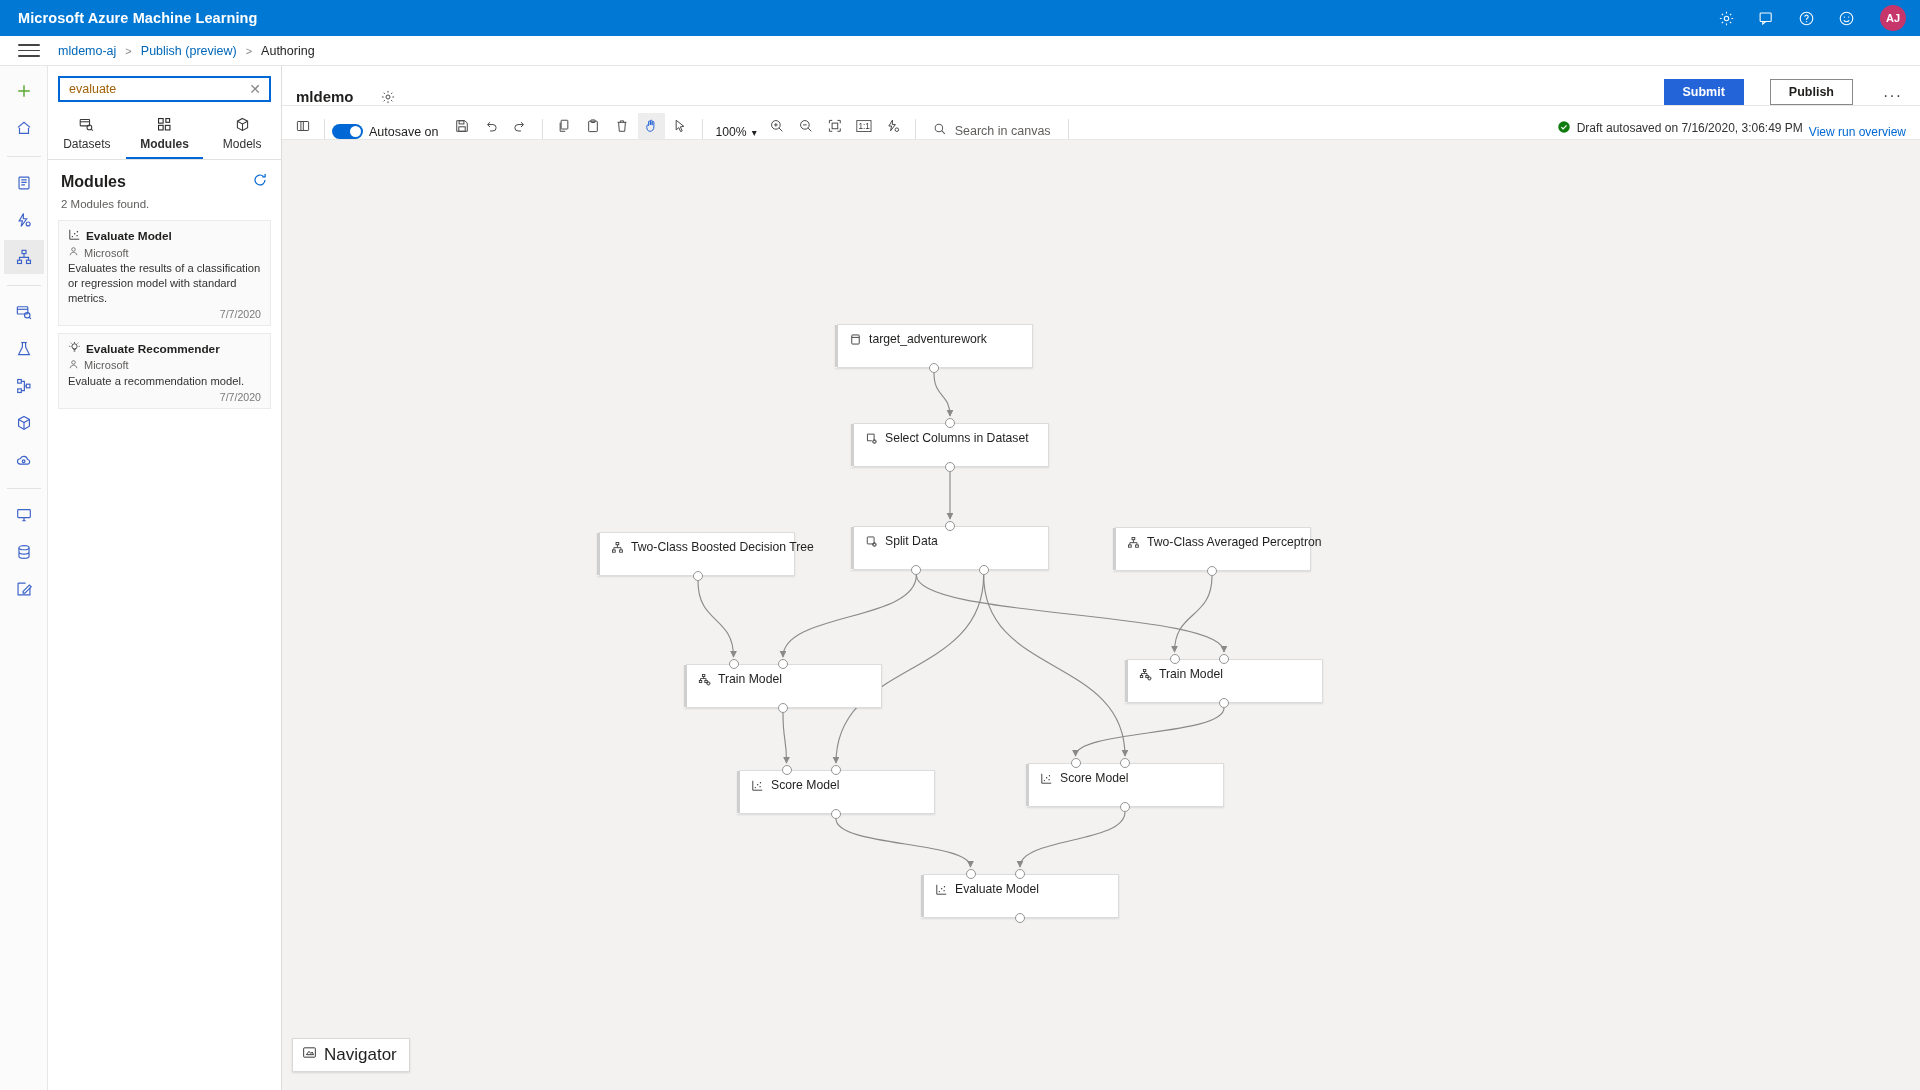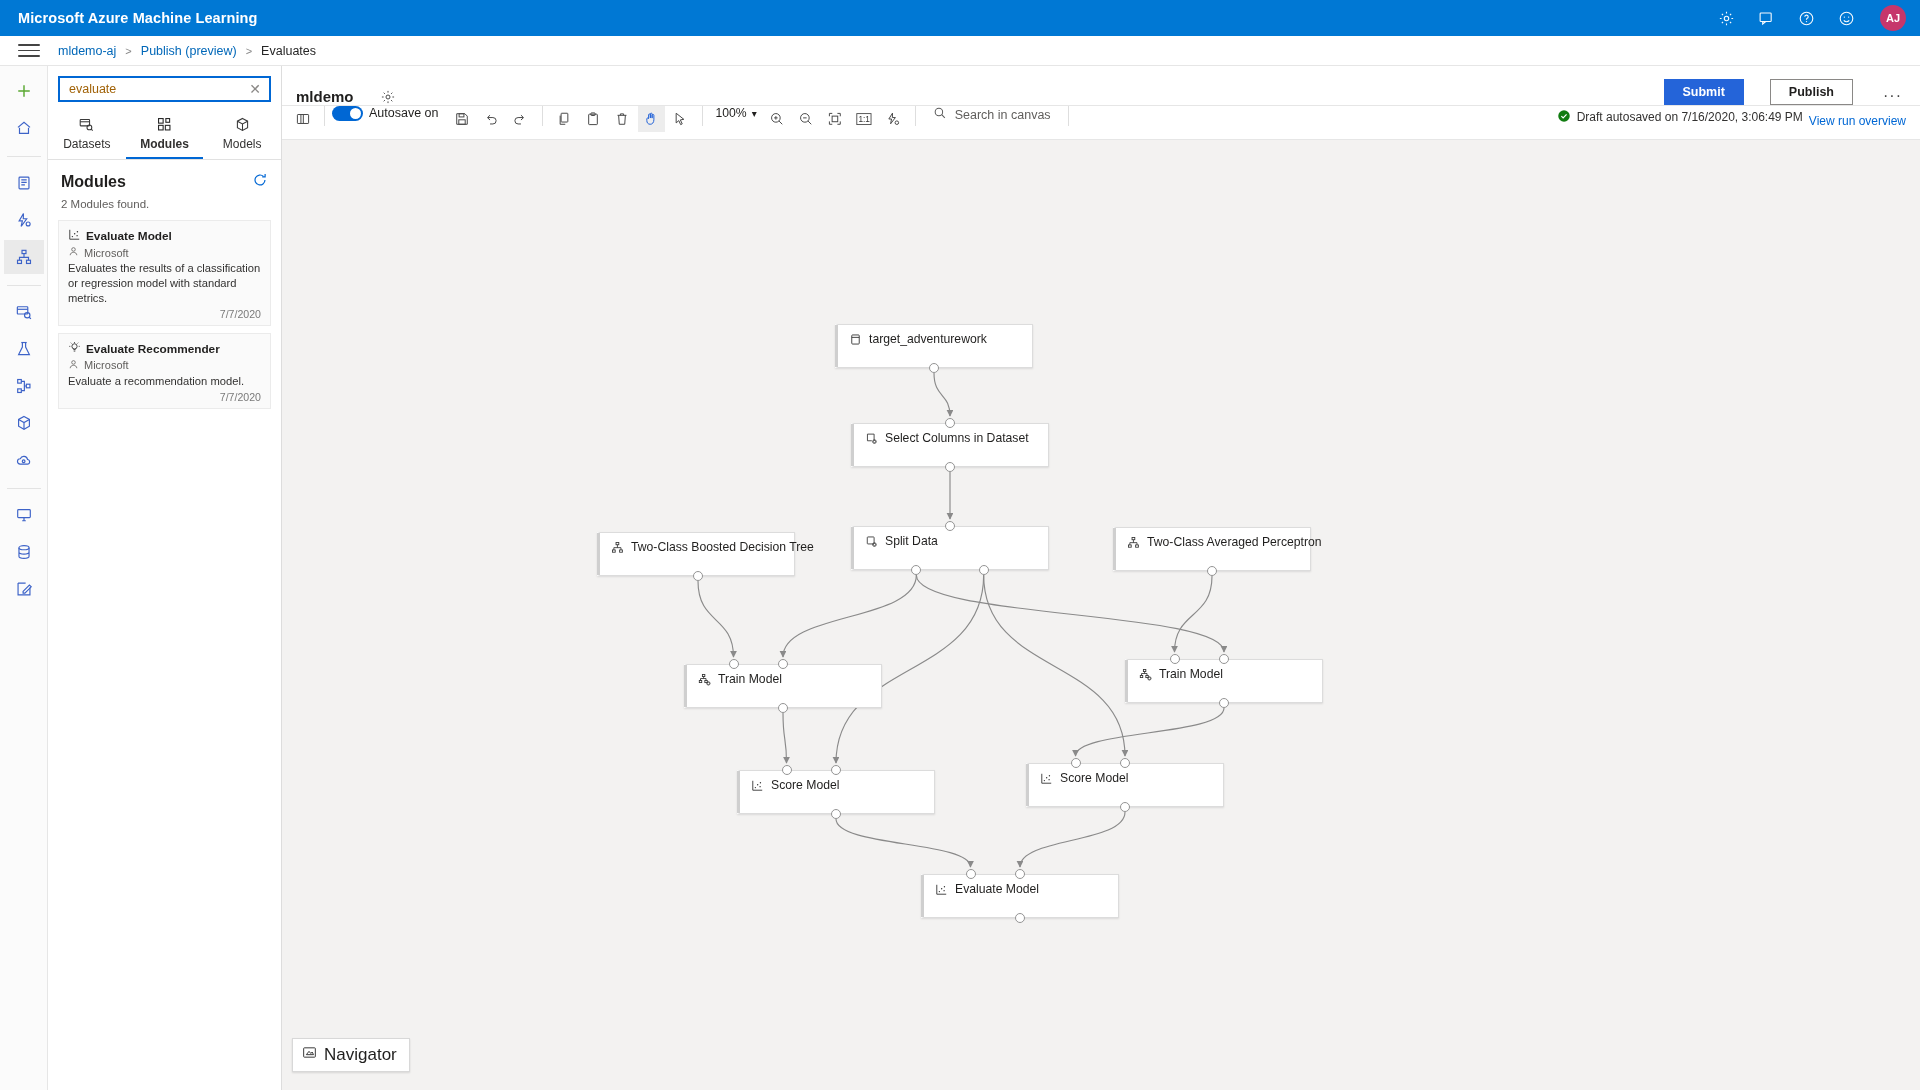--- a/index.html
+++ b/index.html
@@ -114,21 +114,21 @@
   .btn {
     height: 26px; padding: 0 18px; font-size: 12.5px; cursor: pointer;
     font-family: "Liberation Sans", sans-serif; display:flex; align-items:center;
   }
   .btn-primary { background: #2464d9; color: #fff; border: 1px solid #2464d9; font-weight:600; }
   .btn-secondary { background: #fff; color: #201f1e; border: 1px solid #8a8886; font-weight:600; }
   .kebab { color: #444; font-size: 16px; cursor: pointer; letter-spacing: 1px; padding: 0 4px; }
 
   .toolbar {
     height: 34px; border-bottom: 1px solid #e6e6e6;
-    display: flex; align-items: flex-start; padding-left: 6px; gap: 0px; background: #fff;
+    display: flex; align-items: flex-end; padding-left: 6px; gap: 0px; background: #fff;
   }
   .tbtn {
     width: 27px; height: 26px; display: flex; align-items: center; justify-content: center;
     color: #3c3c3c; cursor: pointer; margin: 0 1px;
   }
   .tbtn.act { background: #ededed; color: #2464d9; }
   .tdiv { width: 1px; height: 20px; background: #dedede; margin: 0 7px; }
   .toggle {
     width: 31px; height: 15px; border-radius: 8px; background: #0067d4;
     position: relative; cursor: pointer;
@@ -212,21 +212,21 @@
 <div class="crumbbar">
   <div class="hamb">
       <span></span>
       <span></span>
       <span></span>
     </div>
   <span class="crumb-link">mldemo-aj</span>
   <span class="crumb-sep">&gt;</span>
   <span class="crumb-link">Publish (preview)</span>
   <span class="crumb-sep">&gt;</span>
-  <span class="crumb-cur">Evaluates</span>
+  <span class="crumb-cur">Authoring</span>
 </div>
 
 <div class="shell">
 
   <div class="rail">
     <div class="ri">
       <svg width="18" height="18" viewBox="0 0 20 20" stroke="#5aa832" stroke-width="1.6">
           <path d="M10 3.6v12.8M3.6 10h12.8"></path>
         </svg>
     </div>

